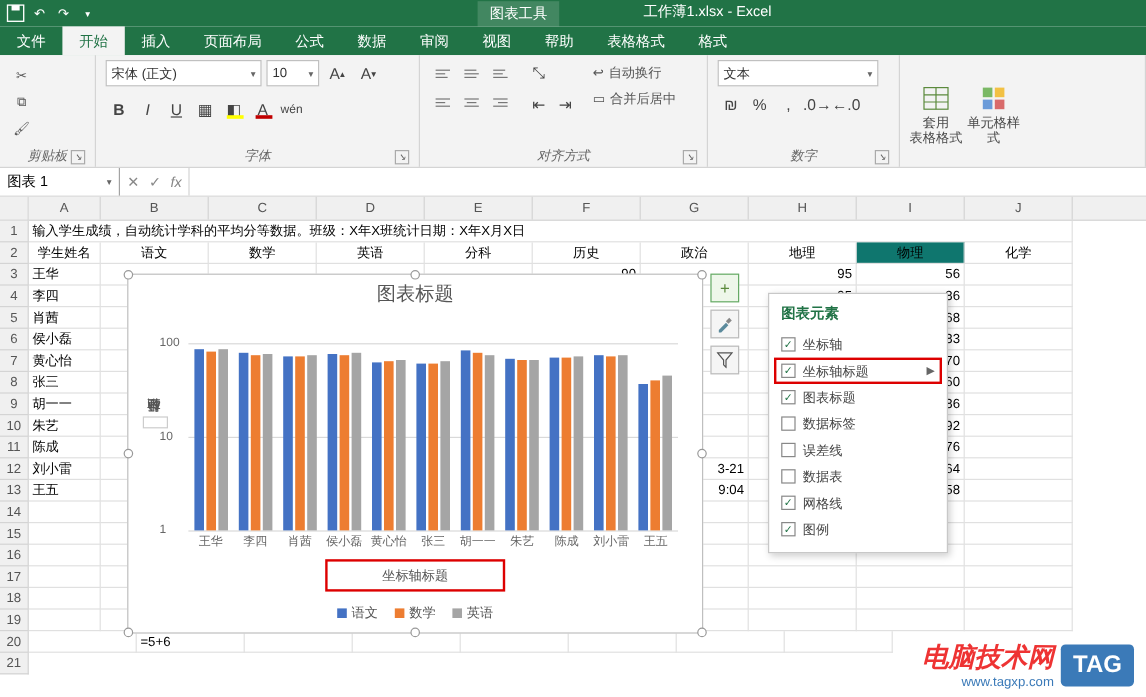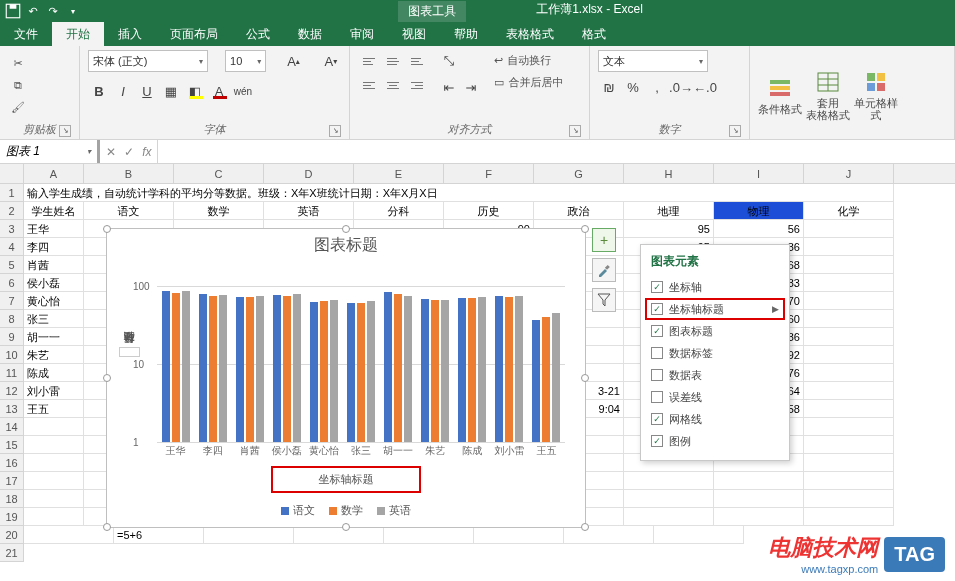--- a/index.html
+++ b/index.html
@@ -26,57 +26,57 @@
 .rgroup-body { flex: 1; display: flex; gap: 4px; }
 .rgroup-label { text-align: center; font-size: 11px; color: #666; padding: 2px 0; position: relative; font-style: italic; }
 .rgroup-label .launcher { position: absolute; right: 0; bottom: 2px; width: 12px; height: 12px; border: 1px solid #aaa; font-size: 8px; line-height: 10px; color: #666; }
 
 .big-btn { display: flex; flex-direction: column; align-items: center; justify-content: center; width: 44px; gap: 2px; }
 .big-btn .ico { width: 26px; height: 26px; }
 .big-btn .lbl { font-size: 11px; color: #4a4a4a; text-align: center; line-height: 12px; }
 .small-col { display: flex; flex-direction: column; gap: 4px; justify-content: center; }
 .small-btn { width: 20px; height: 18px; display: flex; align-items: center; justify-content: center; color: #555; font-size: 11px; }
 
-.font-row { display: flex; gap: 17px; align-items: center; }
+.font-row { display: flex; gap: 4px; align-items: center; }
 .combo { height: 22px; border: 1px solid #c0c0c0; background: #fff; display: flex; align-items: center; padding: 0 4px; font-size: 11px; color: #333; }
 .combo .dd { margin-left: auto; color: #666; font-size: 8px; }
 .font-row2 { display: flex; gap: 2px; margin-top: 4px; }
 .font-btn { width: 22px; height: 22px; display: flex; align-items: center; justify-content: center; font-size: 13px; color: #444; border: 1px solid transparent; }
 .font-btn.underline { text-decoration: underline; }
 .color-strip { width: 14px; height: 3px; position: absolute; bottom: 2px; }
 
 .align-grid { display: grid; grid-template-columns: repeat(3, 22px); grid-template-rows: repeat(2, 22px); gap: 2px; }
 .align-btn { border: 1px solid transparent; display: flex; align-items: center; justify-content: center; }
 .align-lines { display: flex; flex-direction: column; gap: 2px; }
 .align-lines span { height: 1px; background: #777; display: block; }
 
 .merge-col { display: flex; flex-direction: column; gap: 2px; margin-left: 8px; }
 .merge-item { display: flex; align-items: center; gap: 4px; font-size: 11px; color: #555; height: 20px; }
 
 
 .fbar-row { height: 24px; border-bottom: 1px solid #d4d4d4; display: flex; align-items: stretch; background: #fff; }
-.name-box { width: 100px; border-right: 3px solid #a3a3a3; display: flex; align-items: center; padding: 0 6px; font-size: 12px; font-style: italic; }
+.name-box { width: 100px; border-right: 1px solid #a3a3a3; display: flex; align-items: center; padding: 0 6px; font-size: 12px; }
 .name-box .dd { margin-left: auto; font-size: 8px; color: #666; }
 .fbar-btns { display: flex; align-items: center; padding: 0 6px; gap: 8px; color: #888; border-right: 1px solid #d4d4d4; }
 .fbar { flex: 1; padding: 0 6px; display: flex; align-items: center; font-style: italic; color: #888; }
 
 
 .grid-area { position: relative; height: 420px; }
 .col-headers { display: flex; height: 20px; border-bottom: 1px solid #d4d4d4; background: #f0f0f0; position: absolute; top: 0; left: 24px; right: 0; }
 .col-h { border-right: 1px solid #d4d4d4; text-align: center; font-size: 11px; color: #555; line-height: 20px; }
 .row-headers { position: absolute; top: 20px; left: 0; width: 24px; background: #f0f0f0; }
 .row-h { height: 18px; border-bottom: 1px solid #d4d4d4; border-right: 1px solid #d4d4d4; text-align: center; font-size: 11px; color: #555; line-height: 18px; }
 .corner { position: absolute; top: 0; left: 0; width: 24px; height: 20px; background: #f0f0f0; border-right: 1px solid #d4d4d4; border-bottom: 1px solid #d4d4d4; }
 
 .cells { position: absolute; top: 20px; left: 24px; right: 0; }
 .cell-row { display: flex; height: 18px; }
 .cell { border-right: 1px solid #e0e0e0; border-bottom: 1px solid #e0e0e0; font-size: 11px; padding: 0 3px; line-height: 18px; overflow: hidden; white-space: nowrap; }
 .cell.right { text-align: right; }
 .cell.hdr { text-align: center; }
-.cell.phys-hdr { background: #1d4ed8; }
+.cell.phys-hdr { background: #0f766e; }
 
 
 .chart-container { position: absolute; top: 64px; left: 106px; width: 480px; height: 300px; background: #fff; border: 1px solid #bfbfbf; }
 .chart-container .handle { position: absolute; width: 8px; height: 8px; background: #fff; border: 1px solid #999; border-radius: 50%; }
 .h-tl { top: -4px; left: -4px; } .h-tr { top: -4px; right: -4px; } .h-bl { bottom: -4px; left: -4px; } .h-br { bottom: -4px; right: -4px; }
 .h-tm { top: -4px; left: 50%; margin-left: -4px; } .h-bm { bottom: -4px; left: 50%; margin-left: -4px; }
 .h-ml { left: -4px; top: 50%; margin-top: -4px; } .h-mr { right: -4px; top: 50%; margin-top: -4px; }
 
 .chart-title { text-align: center; font-size: 16px; color: #555; padding: 6px 0; }
 .plot-area { position: relative; height: 180px; margin: 0 20px 0 50px; }
@@ -256,45 +256,37 @@
             <span>▭</span>
             <span>合并后居中</span>
           </div>
       </div>
     </div>
     <div class="rgroup-label"><span>对齐方式</span><span class="launcher">↘</span></div>
   </div>
 
   <div class="rgroup" style="width:160px">
     <div class="rgroup-body" style="flex-direction:column;gap:4px">
-      <div class="combo" style="width:110px">
+      <div class="combo" style="width:134px">
           <span>文本</span>
           <span class="dd">▾</span>
         </div>
       <div style="display:flex;gap:2px">
         <div class="font-btn">₪</div>
         <div class="font-btn">%</div>
         <div class="font-btn">,</div>
         <div class="font-btn">.0→</div>
         <div class="font-btn">←.0</div>
       </div>
     </div>
     <div class="rgroup-label"><span>数字</span><span class="launcher">↘</span></div>
   </div>
 
   <div class="rgroup" style="flex:1">
     <div class="rgroup-body">
-      <div class="big-btn">
-        <div class="ico"><svg class="ico-svg" viewBox="0 0 26 26">
-              <rect x="3" y="5" width="20" height="4" fill="#7ab865"></rect>
-              <rect x="3" y="11" width="20" height="4" fill="#f2c144"></rect>
-              <rect x="3" y="17" width="20" height="4" fill="#d96b6b"></rect>
-            </svg></div>
-        <div class="lbl">条件格式</div>
-      </div>
       <div class="big-btn">
         <div class="ico"><svg class="ico-svg" viewBox="0 0 26 26">
               <rect x="3" y="4" width="20" height="18" fill="none" stroke="#5b8a3c"></rect>
               <line x1="3" y1="10" x2="23" y2="10" stroke="#5b8a3c"></line>
               <line x1="3" y1="16" x2="23" y2="16" stroke="#5b8a3c"></line>
               <line x1="13" y1="4" x2="13" y2="22" stroke="#5b8a3c"></line>
             </svg></div>
         <div class="lbl" style="white-space:pre-line">套用
 表格格式</div>
       </div>
@@ -729,25 +721,25 @@
         <div class="popup-item">
           <div class="chk">✓</div>
           <span>图表标题</span>
         </div>
         <div class="popup-item">
           <div class="chk"></div>
           <span>数据标签</span>
         </div>
         <div class="popup-item">
           <div class="chk"></div>
-          <span>数据表</span>
+          <span>误差线</span>
         </div>
         <div class="popup-item">
           <div class="chk"></div>
-          <span>误差线</span>
+          <span>数据表</span>
         </div>
         <div class="popup-item">
           <div class="chk">✓</div>
           <span>网格线</span>
         </div>
         <div class="popup-item">
           <div class="chk">✓</div>
           <span>图例</span>
         </div>
       </div>

